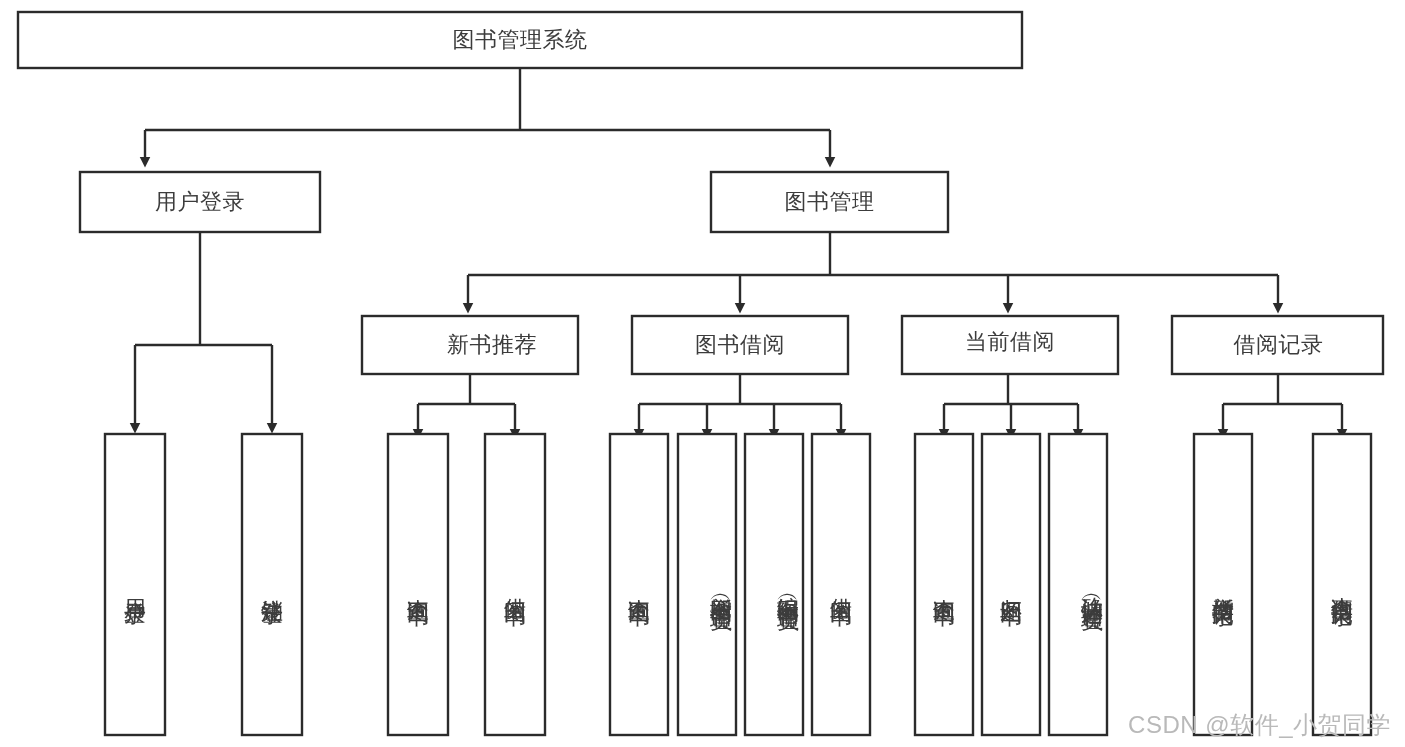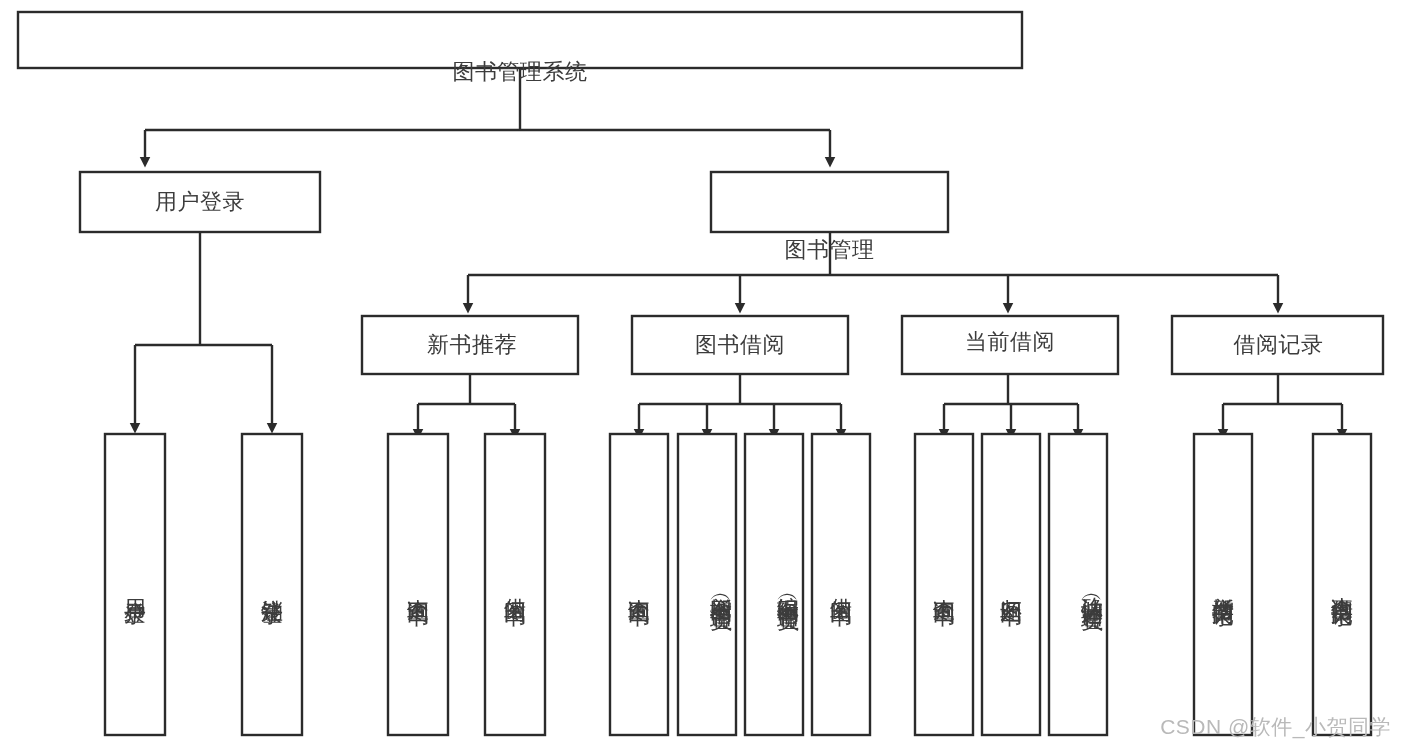--- a/index.html
+++ b/index.html
@@ -65,21 +65,21 @@
   }
   .node-label-v.centered {
     align-items: center;
     padding-top: 0;
   }
   .watermark {
     position: absolute;
     right: 14px;
     bottom: 6px;
     color: #b9b9b9;
-    font-size: 21px;
+    font-size: 24px;
     letter-spacing: 0.5px;
     white-space: nowrap;
     pointer-events: none;
   }
 </style>
 </head>
 <body>
 
 <div id="diagram-root">
 
@@ -152,26 +152,26 @@
     <rect class="node-rect" x="812" y="434" width="58" height="301"></rect>
 
     <rect class="node-rect" x="915" y="434" width="58" height="301"></rect>
     <rect class="node-rect" x="982" y="434" width="58" height="301"></rect>
     <rect class="node-rect" x="1049" y="434" width="58" height="301"></rect>
 
     <rect class="node-rect" x="1194" y="434" width="58" height="301"></rect>
     <rect class="node-rect" x="1313" y="434" width="58" height="301"></rect>
   </svg>
 
-  <div class="node-label-h" style="left:18px; top:12px; width:1004px; height:56px;margin-top:32px;">图书管理系统</div>
+  <div class="node-label-h" style="left:18px; top:12px; width:1004px; height:56px;">图书管理系统</div>
 
   <div class="node-label-h" style="left:80px; top:172px; width:240px; height:60px;">用户登录</div>
-  <div class="node-label-h" style="left:711px; top:172px; width:237px; height:60px;margin-top:48px;">图书管理</div>
+  <div class="node-label-h" style="left:711px; top:172px; width:237px; height:60px;">图书管理</div>
 
-  <div class="node-label-h" style="left:362px; top:316px; width:220px; height:58px;border-radius:12px;">新书推荐</div>
+  <div class="node-label-h" style="left:382px; top:316px; width:220px; height:58px;border-radius:12px;">新书推荐</div>
   <div class="node-label-h" style="left:632px; top:316px; width:216px; height:58px;">图书借阅</div>
   <div class="node-label-h" style="left:902px; top:316px; width:216px; height:51px;">当前借阅</div>
   <div class="node-label-h" style="left:1172px; top:316px; width:213px; height:58px;">借阅记录</div>
 
   <div class="node-label-v centered" style="left:105px; top:434px; width:60px; height:301px;">用户登录</div>
   <div class="node-label-v centered" style="left:242px; top:434px; width:60px; height:301px;">注销登录</div>
 
   <div class="node-label-v centered" style="left:388px; top:434px; width:60px; height:301px;">查询图书</div>
   <div class="node-label-v centered" style="left:485px; top:434px; width:60px; height:301px;">借阅图书</div>
 

